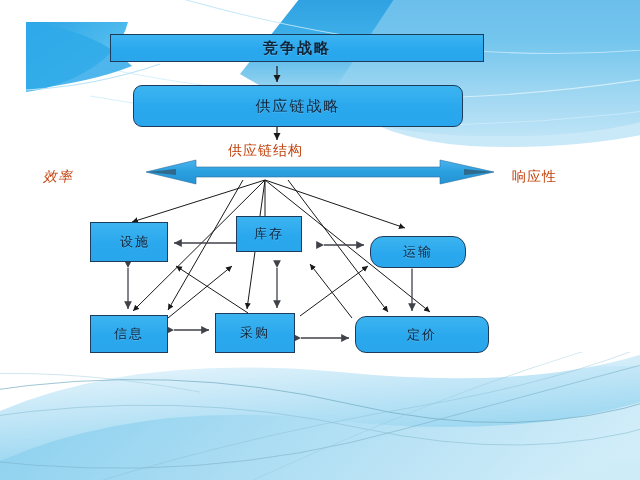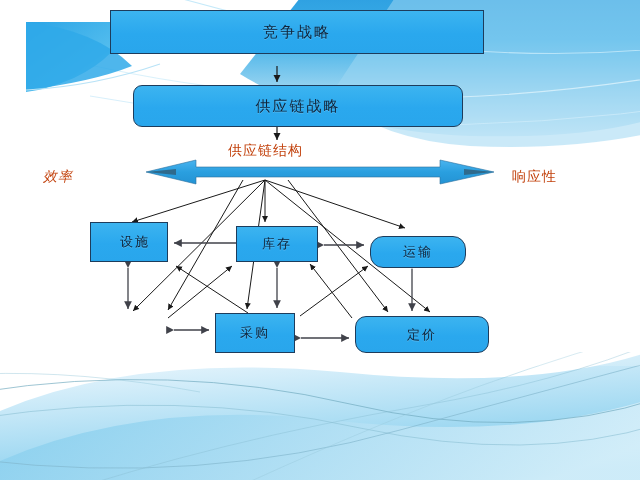--- a/index.html
+++ b/index.html
@@ -34,25 +34,25 @@
     align-items: center;
     justify-content: center;
     color: #10243a;
     letter-spacing: 2px;
     white-space: nowrap;
     text-shadow: 0 1px 0 rgba(255,255,255,0.18);
   }
   .node.big   { font-size: 15px; }
   .node.small { font-size: 13px; }
 
-  #node-competitive-strategy { left:110px; top:10px;  width:374px; height:44px; }
+  #node-competitive-strategy { left:110px; top:34px;  width:374px; height:28px;font-weight:bold; }
   #node-supplychain-strategy { left:133px; top:85px;  width:330px; height:42px;border-radius:9px; }
 
   #node-facilities { left:90px;  top:222px; width:78px;  height:40px;padding-left:12px; }
-  #node-inventory  { left:236px; top:226px; width:82px;  height:36px; }
+  #node-inventory  { left:236px; top:216px; width:66px;  height:36px; }
   #node-transport  { left:370px; top:236px; width:96px;  height:32px;border-radius:13px; }
   #node-information{ left:90px;  top:315px; width:78px;  height:38px; }
   #node-sourcing   { left:215px; top:313px; width:80px;  height:40px; }
   #node-pricing    { left:355px; top:316px; width:134px; height:37px;border-radius:11px; }
 
   
   .plain-label {
     position: absolute;
     font-size: 14px;
     color: #c2410c;
@@ -191,20 +191,21 @@
   <div class="node big" id="node-competitive-strategy">竞争战略</div>
 
   <div class="node big" id="node-supplychain-strategy">供应链战略</div>
 
   <div class="node small" id="node-facilities">设施</div>
 
   <div class="node small" id="node-inventory">库存</div>
 
   <div class="node small" id="node-transport">运输</div>
 
+  <div class="node small" id="node-information">信息</div>
 
   <div class="node small" id="node-sourcing">采购</div>
 
   <div class="node small" id="node-pricing">定价</div>
 
   <div class="plain-label" id="label-structure">供应链结构</div>
 
   <div class="plain-label" id="label-efficiency">效率</div>
 
   <div class="plain-label" id="label-responsive">响应性</div>

